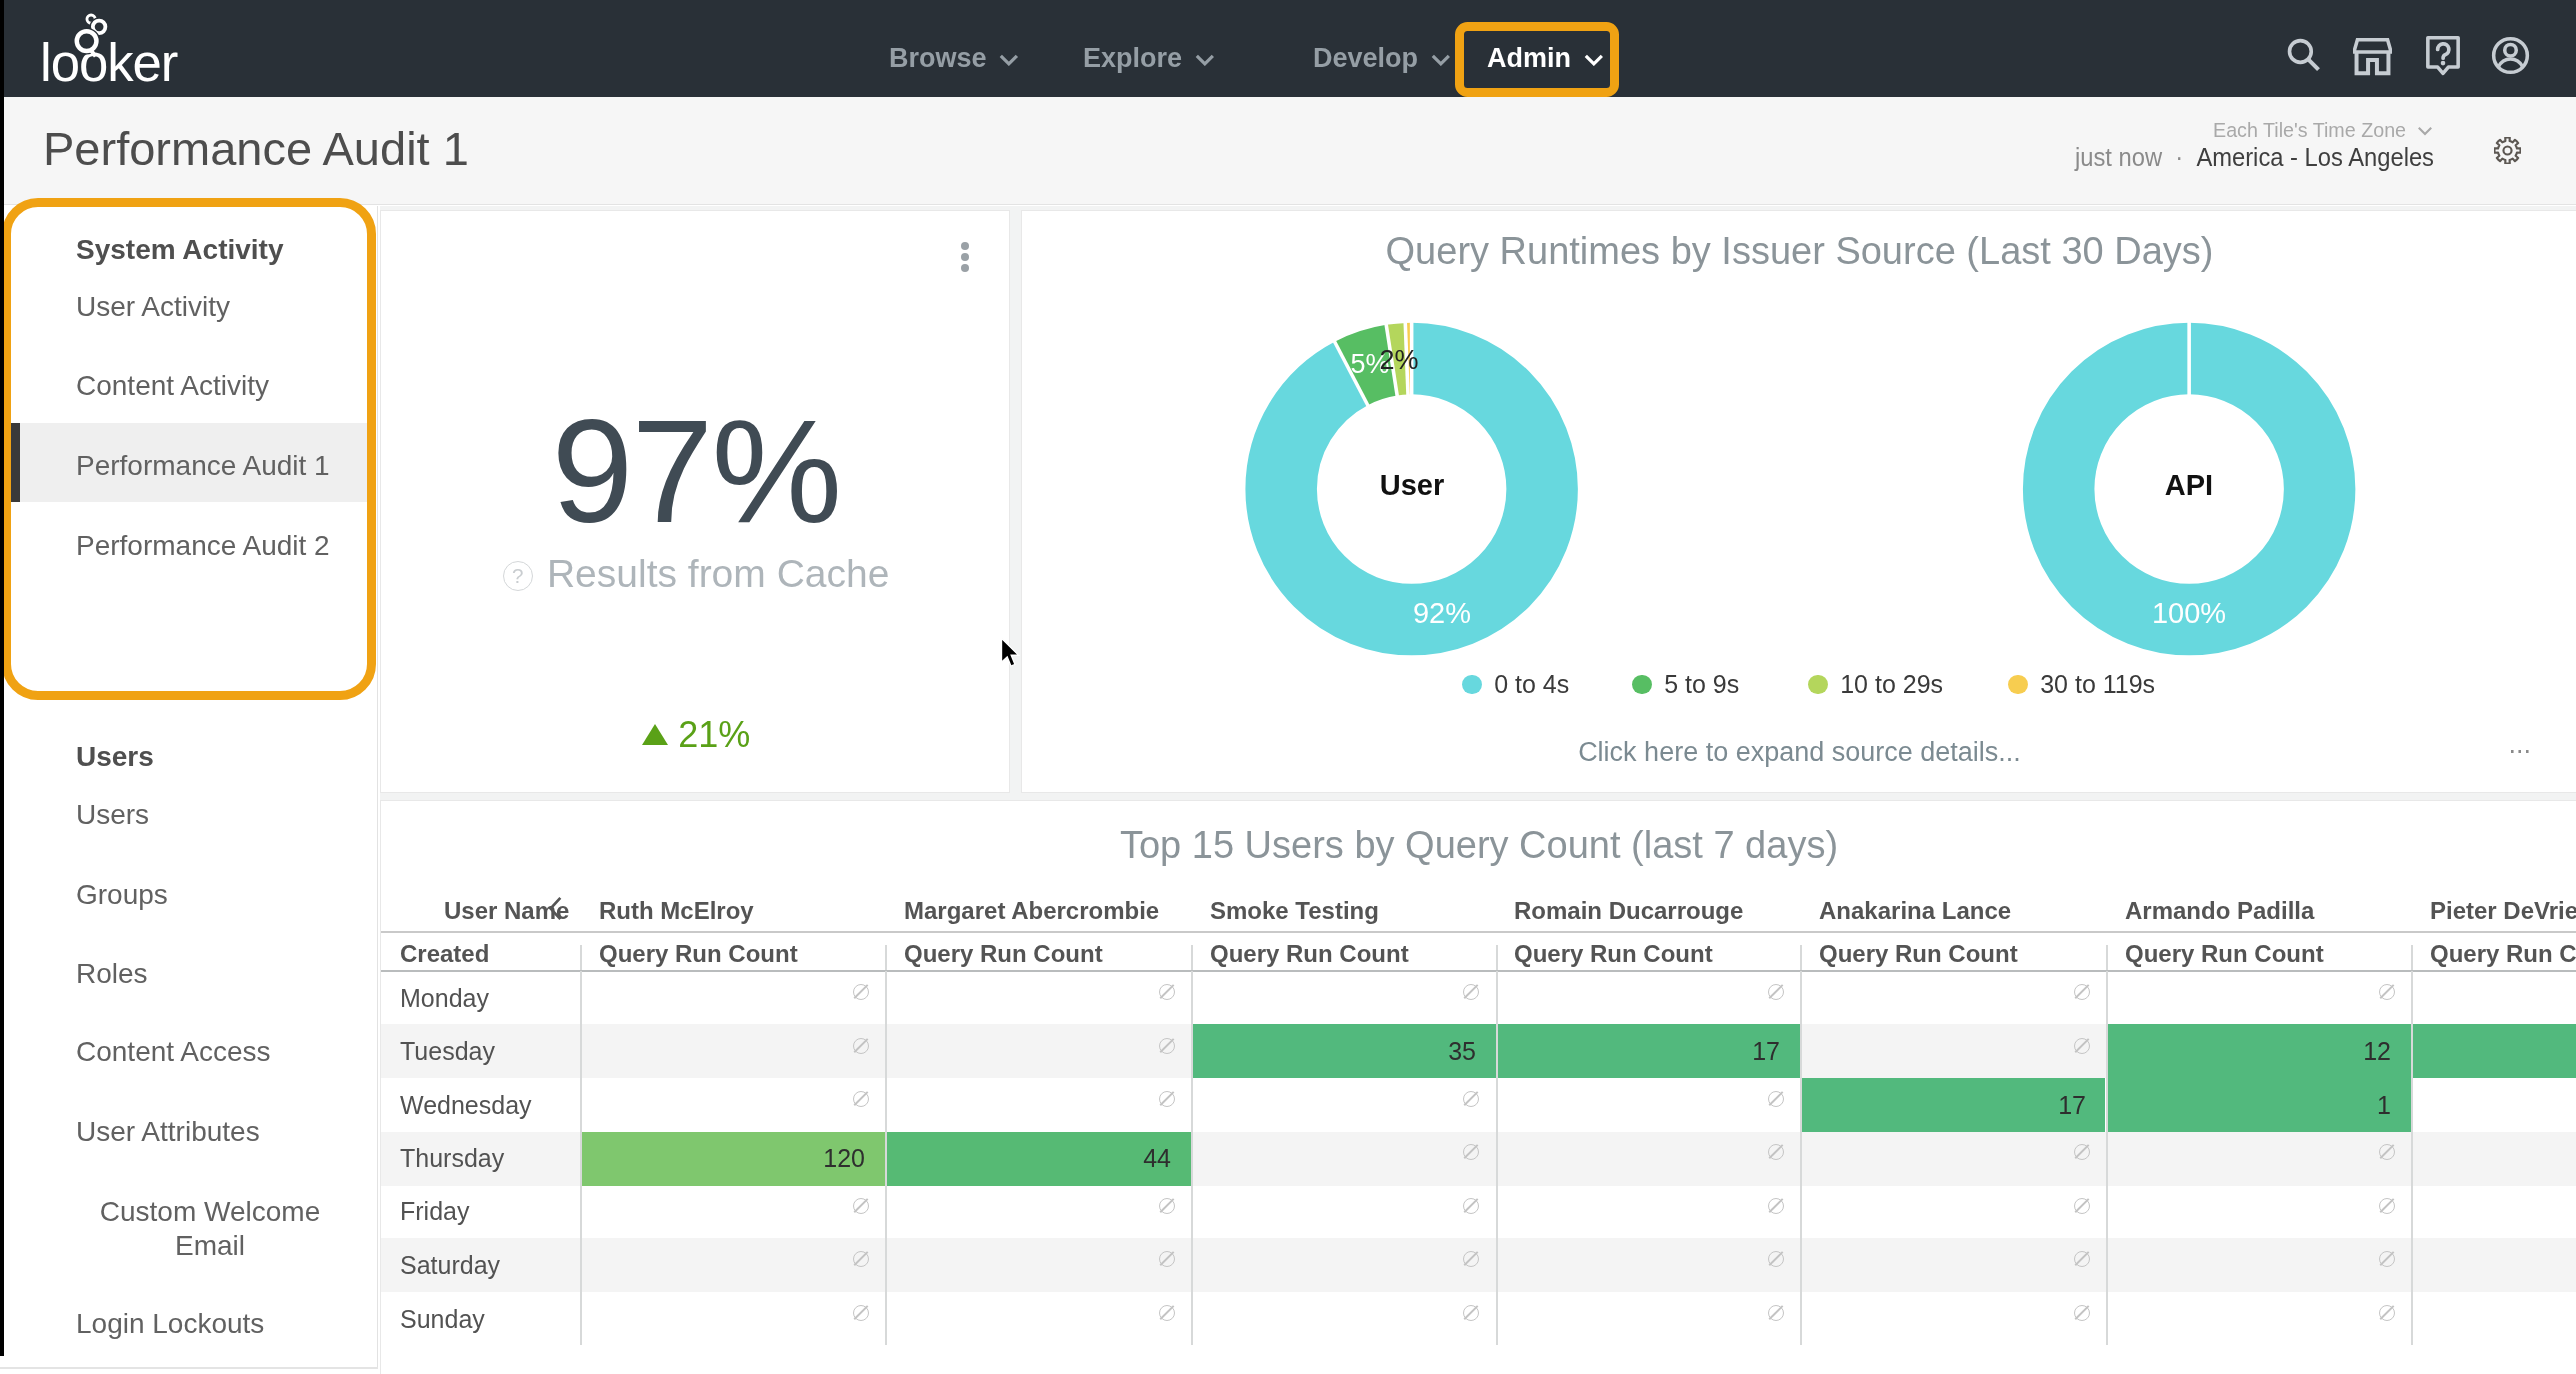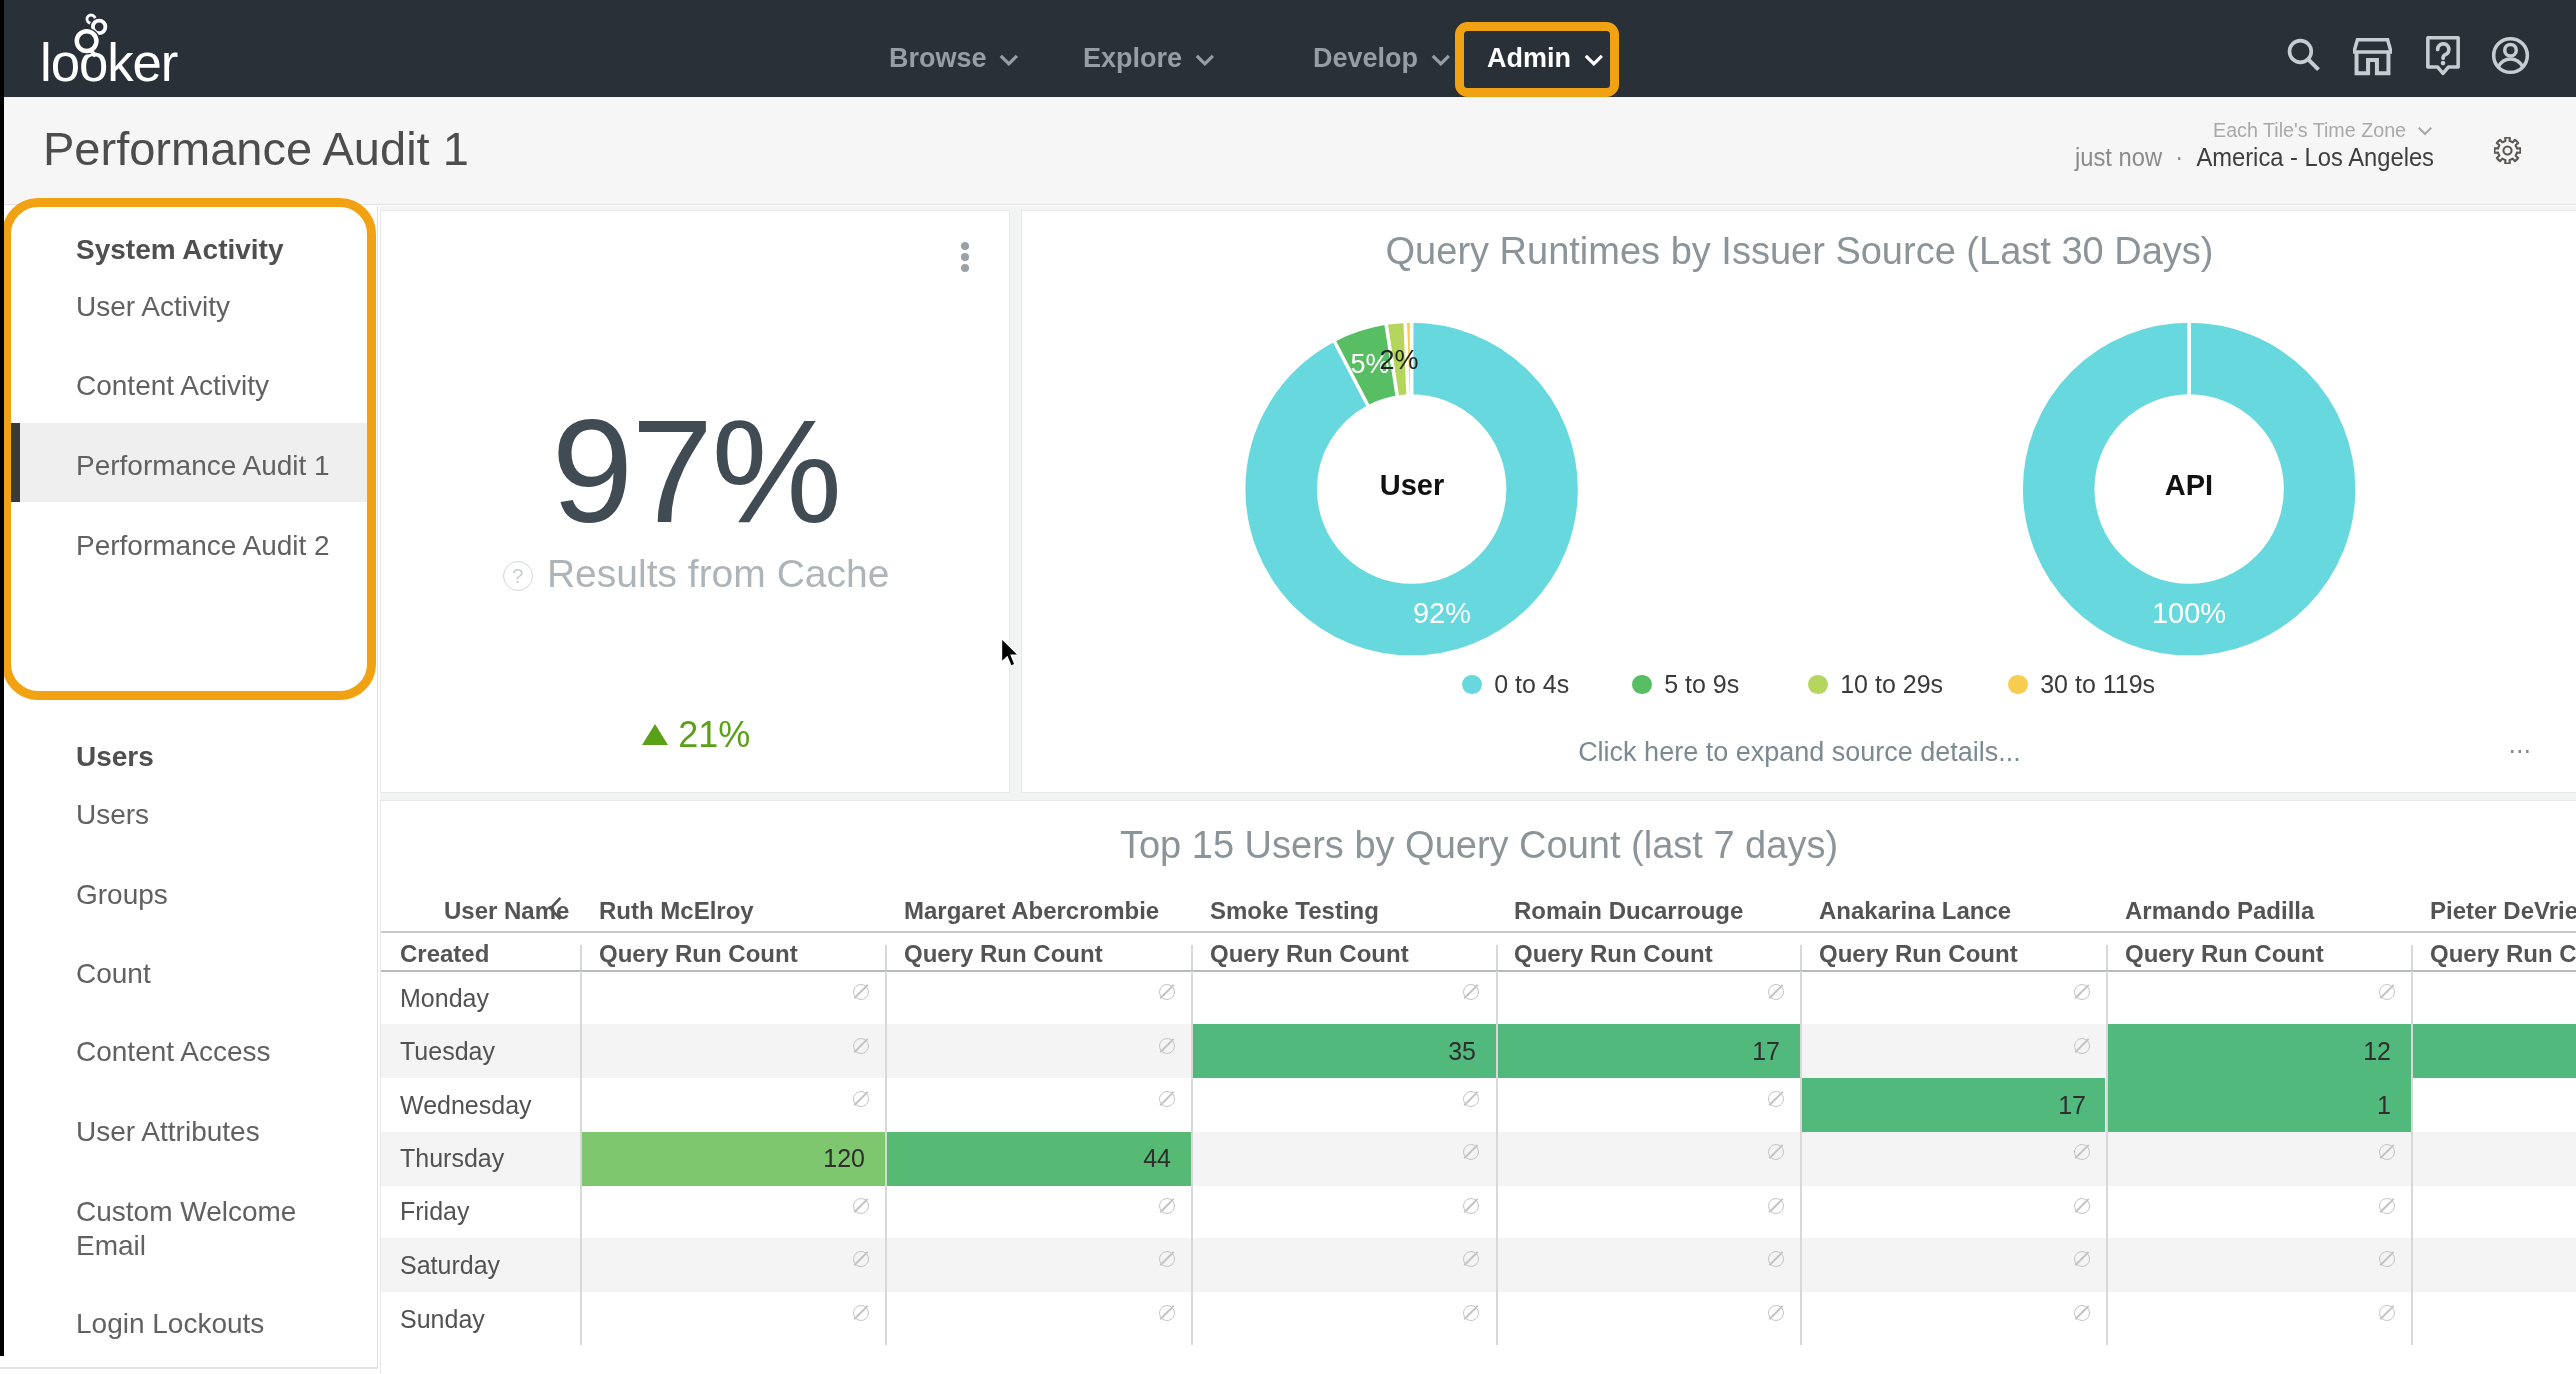--- a/index.html
+++ b/index.html
@@ -157,24 +157,24 @@
     <div class="sel-band"></div>
     <div class="sel-bar"></div>
     <div class="snav hd" style="left:76px; top:28px;">System Activity</div>
     <div class="snav" style="left:76px; top:85px;">User Activity</div>
     <div class="snav" style="left:76px; top:164px;">Content Activity</div>
     <div class="snav" style="left:76px; top:244px;">Performance Audit 1</div>
     <div class="snav" style="left:76px; top:324px;">Performance Audit 2</div>
     <div class="snav hd" style="left:76px; top:535px;">Users</div>
     <div class="snav" style="left:76px; top:593px;">Users</div>
     <div class="snav" style="left:76px; top:673px;">Groups</div>
-    <div class="snav" style="left:76px; top:752px;">Count</div>
+    <div class="snav" style="left:76px; top:752px;">Roles</div>
     <div class="snav" style="left:76px; top:830px;">Content Access</div>
     <div class="snav" style="left:76px; top:910px;">User Attributes</div>
-    <div class="snav" style="left:76px; top:989px; line-height:34px; width:268px;">Custom Welcome Email</div>
+    <div class="snav" style="left:76px; top:989px; line-height:34px; width:268px;text-align:center;">Custom Welcome Email</div>
     <div class="snav" style="left:76px; top:1102px;">Login Lockouts</div>
   </div>
   <div class="orange-ring"></div>
 
   <div id="dash">
     <div class="tile" id="tile1">
       <div class="kebab abs" style="left:575px; top:29px; width:18px;">
           <i></i>
           <i></i>
           <i></i>

